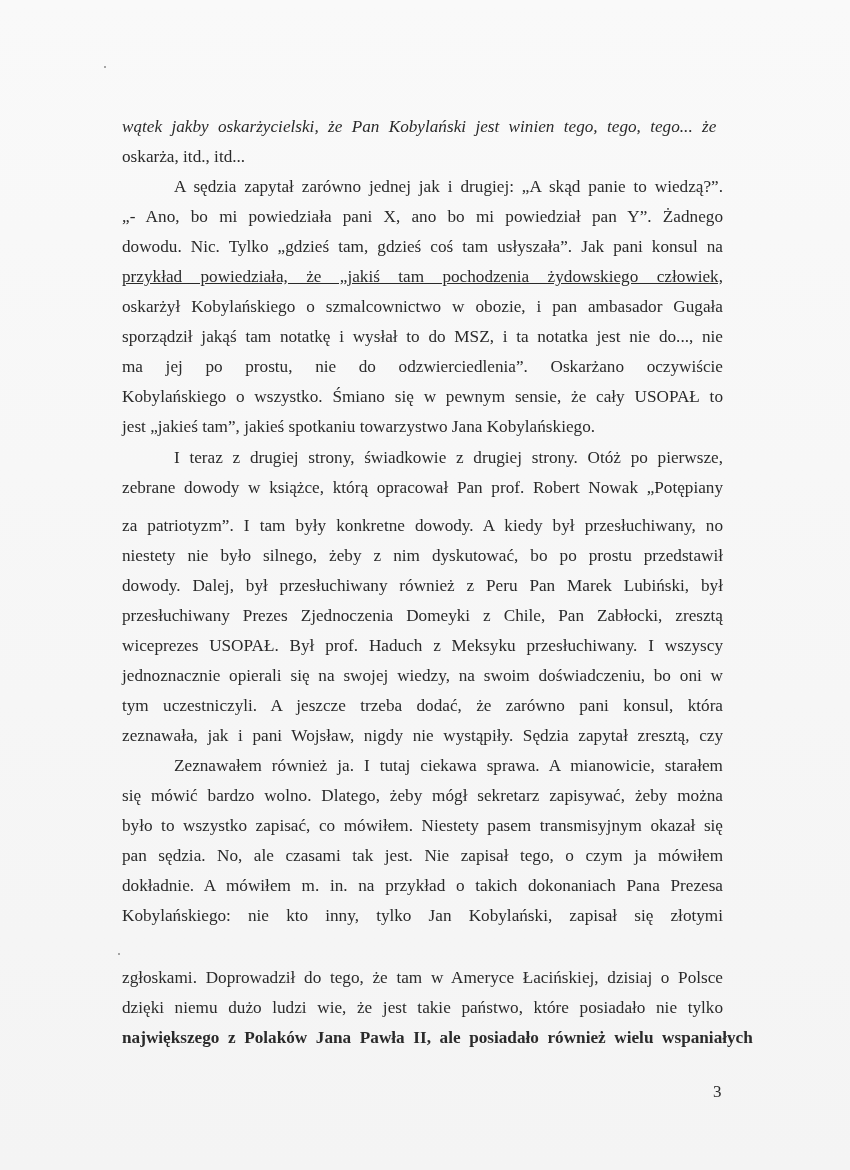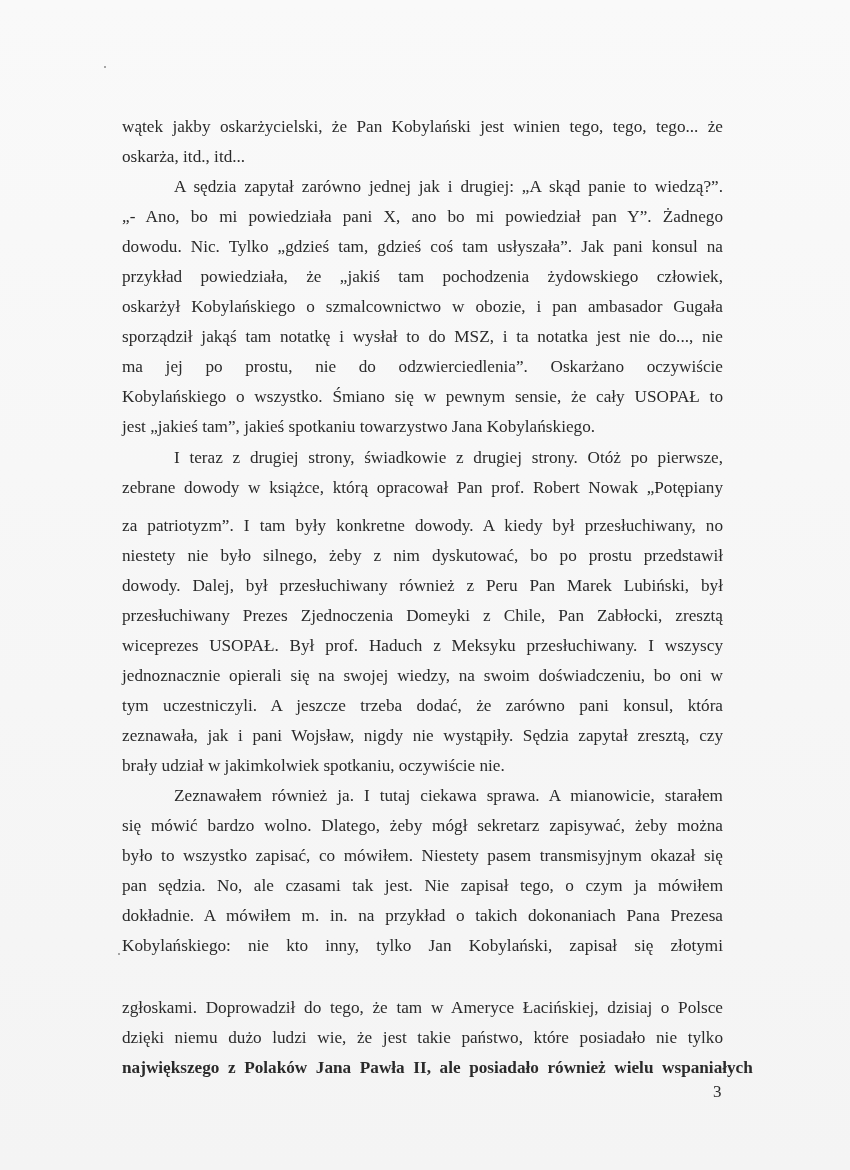--- a/index.html
+++ b/index.html
@@ -28,42 +28,41 @@
     position:absolute; left:713px; top:1082px;
     font-size:17px;
   }
   .speck { position:absolute; width:2px; height:2px; background:#888; border-radius:50%; }
 </style>
 </head>
 <body>
 
 <div class="page">
   <div class="text" id="body-text">
-      <span class="line" style="white-space: nowrap; text-align-last: left; word-spacing: 5.03977px;">wątek jakby oskarżycielski, że Pan Kobylański jest winien tego, tego, tego... że</span>
+      <span class="line" style="white-space: nowrap; text-align-last: left; word-spacing: 5.03977px; font-style: italic;">wątek jakby oskarżycielski, że Pan Kobylański jest winien tego, tego, tego... że</span>
       <span class="line last">oskarża, itd., itd...</span>
       <span class="line indent" style="white-space: nowrap; text-align-last: left; word-spacing: 3.63281px;">A sędzia zapytał zarówno jednej jak i drugiej: „A skąd panie to wiedzą?”.</span>
       <span class="line" style="white-space: nowrap; text-align-last: left; word-spacing: 6.92067px;">„- Ano, bo mi powiedziała pani X, ano bo mi powiedział pan Y”. Żadnego</span>
       <span class="line" style="white-space: nowrap; text-align-last: left; word-spacing: 4.78385px;">dowodu. Nic. Tylko „gdzieś tam, gdzieś coś tam usłyszała”. Jak pani konsul na</span>
-      <span class="line" style="white-space: nowrap; text-align-last: left; word-spacing: 14.0647px;">przykład powiedziała, że „jakiś tam pochodzenia żydowskiego człowiek,</span>
+      <span class="line" style="white-space: nowrap; text-align-last: left; word-spacing: 14.0647px; text-decoration: underline;">przykład powiedziała, że „jakiś tam pochodzenia żydowskiego człowiek,</span>
       <span class="line" style="white-space: nowrap; text-align-last: left; word-spacing: 6.63715px;">oskarżył Kobylańskiego o szmalcownictwo w obozie, i pan ambasador Gugała</span>
       <span class="line" style="white-space: nowrap; text-align-last: left; word-spacing: 4.42604px;">sporządził jakąś tam notatkę i wysłał to do MSZ, i ta notatka jest nie do..., nie</span>
       <span class="line" style="white-space: nowrap; text-align-last: left; word-spacing: 18.3301px;">ma jej po prostu, nie do odzwierciedlenia”. Oskarżano oczywiście</span>
       <span class="line" style="white-space: nowrap; text-align-last: left; word-spacing: 5.52273px;">Kobylańskiego o wszystko. Śmiano się w pewnym sensie, że cały USOPAŁ to</span>
       <span class="line last">jest „jakieś tam”, jakieś spotkaniu towarzystwo Jana Kobylańskiego.</span>
       <span class="line indent" style="white-space: nowrap; text-align-last: left; word-spacing: 5.42045px;">I teraz z drugiej strony, świadkowie z drugiej strony. Otóż po pierwsze,</span>
       <span class="line" style="white-space: nowrap; text-align-last: left; word-spacing: 4.35469px;">zebrane dowody w książce, którą opracował Pan prof. Robert Nowak „Potępiany</span>
       <span class="line" style="white-space: nowrap; text-align-last: left; word-spacing: 5.8054px; margin-top: 8px;">za patriotyzm”. I tam były konkretne dowody. A kiedy był przesłuchiwany, no</span>
       <span class="line" style="white-space: nowrap; text-align-last: left; word-spacing: 7.72585px;">niestety nie było silnego, żeby z nim dyskutować, bo po prostu przedstawił</span>
       <span class="line" style="white-space: nowrap; text-align-last: left; word-spacing: 7.5625px;">dowody. Dalej, był przesłuchiwany również z Peru Pan Marek Lubiński, był</span>
       <span class="line" style="white-space: nowrap; text-align-last: left; word-spacing: 8.66797px;">przesłuchiwany Prezes Zjednoczenia Domeyki z Chile, Pan Zabłocki, zresztą</span>
       <span class="line" style="white-space: nowrap; text-align-last: left; word-spacing: 6.51042px;">wiceprezes USOPAŁ. Był prof. Haduch z Meksyku przesłuchiwany. I wszyscy</span>
       <span class="line" style="white-space: nowrap; text-align-last: left; word-spacing: 4.53551px;">jednoznacznie opierali się na swojej wiedzy, na swoim doświadczeniu, bo oni w</span>
       <span class="line" style="white-space: nowrap; text-align-last: left; word-spacing: 10.0359px;">tym uczestniczyli. A jeszcze trzeba dodać, że zarówno pani konsul, która</span>
       <span class="line" style="white-space: nowrap; text-align-last: left; word-spacing: 5.31534px;">zeznawała, jak i pani Wojsław, nigdy nie wystąpiły. Sędzia zapytał zresztą, czy</span>
-      <span class="line last">brały udział w jakimkolwiek spotkaniu, oczywiście nie.</span>
       <span class="line indent" style="white-space: nowrap; text-align-last: left; word-spacing: 5.74653px;">Zeznawałem również ja. I tutaj ciekawa sprawa. A mianowicie, starałem</span>
       <span class="line" style="white-space: nowrap; text-align-last: left; word-spacing: 5.54844px;">się mówić bardzo wolno. Dlatego, żeby mógł sekretarz zapisywać, żeby można</span>
       <span class="line" style="white-space: nowrap; text-align-last: left; word-spacing: 4.25156px;">było to wszystko zapisać, co mówiłem. Niestety pasem transmisyjnym okazał się</span>
       <span class="line" style="white-space: nowrap; text-align-last: left; word-spacing: 7.20553px;">pan sędzia. No, ale czasami tak jest. Nie zapisał tego, o czym ja mówiłem</span>
       <span class="line" style="white-space: nowrap; text-align-last: left; word-spacing: 6.38494px;">dokładnie. A mówiłem m. in. na przykład o takich dokonaniach Pana Prezesa</span>
       <span class="line" style="white-space: nowrap; text-align-last: left; word-spacing: 12.8524px;">Kobylańskiego: nie kto inny, tylko Jan Kobylański, zapisał się złotymi</span>
       <span class="line" style="white-space: nowrap; text-align-last: left; word-spacing: 4.3892px; margin-top: 32px;">zgłoskami. Doprowadził do tego, że tam w Ameryce Łacińskiej, dzisiaj o Polsce</span>
       <span class="line" style="white-space: nowrap; text-align-last: left; word-spacing: 6.32943px;">dzięki niemu dużo ludzi wie, że jest takie państwo, które posiadało nie tylko</span>
       <span class="line" style="white-space: nowrap; text-align-last: left; word-spacing: 4.30469px; font-weight: bold;">największego z Polaków Jana Pawła II, ale posiadało również wielu wspaniałych</span>
     </div>

